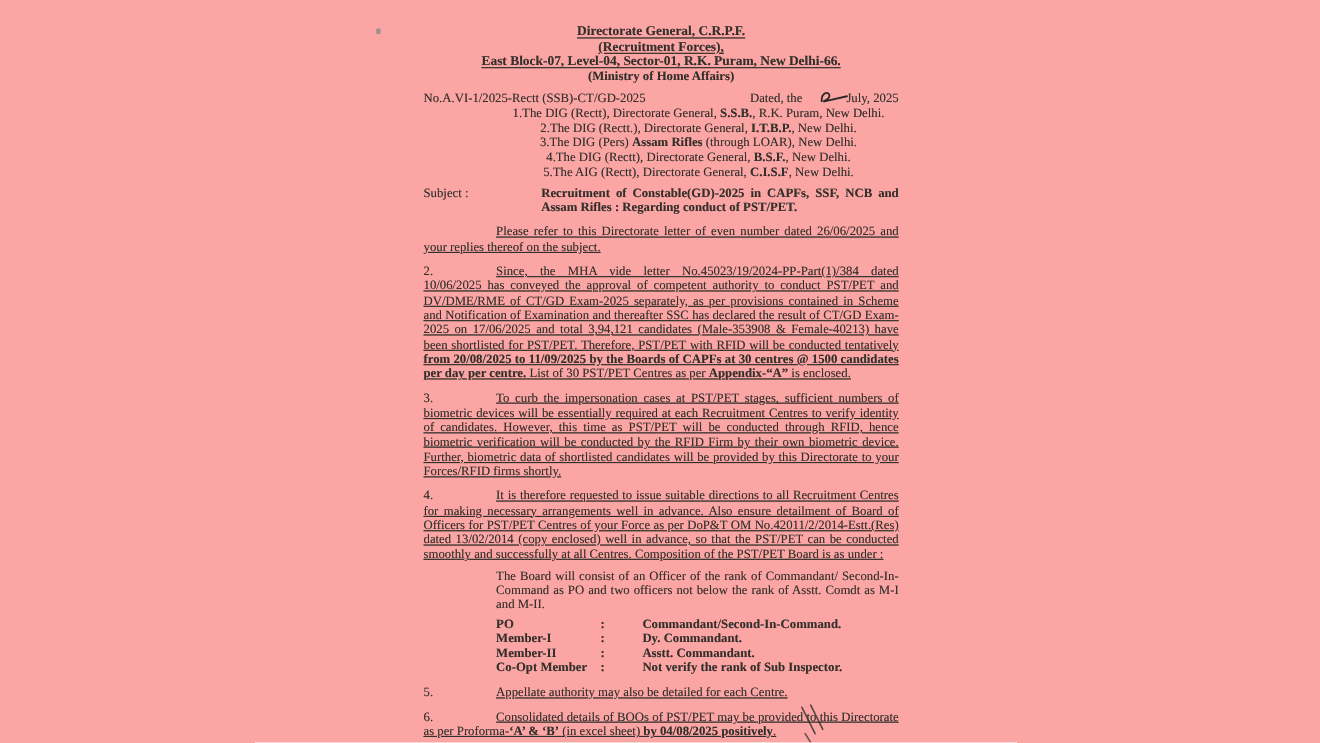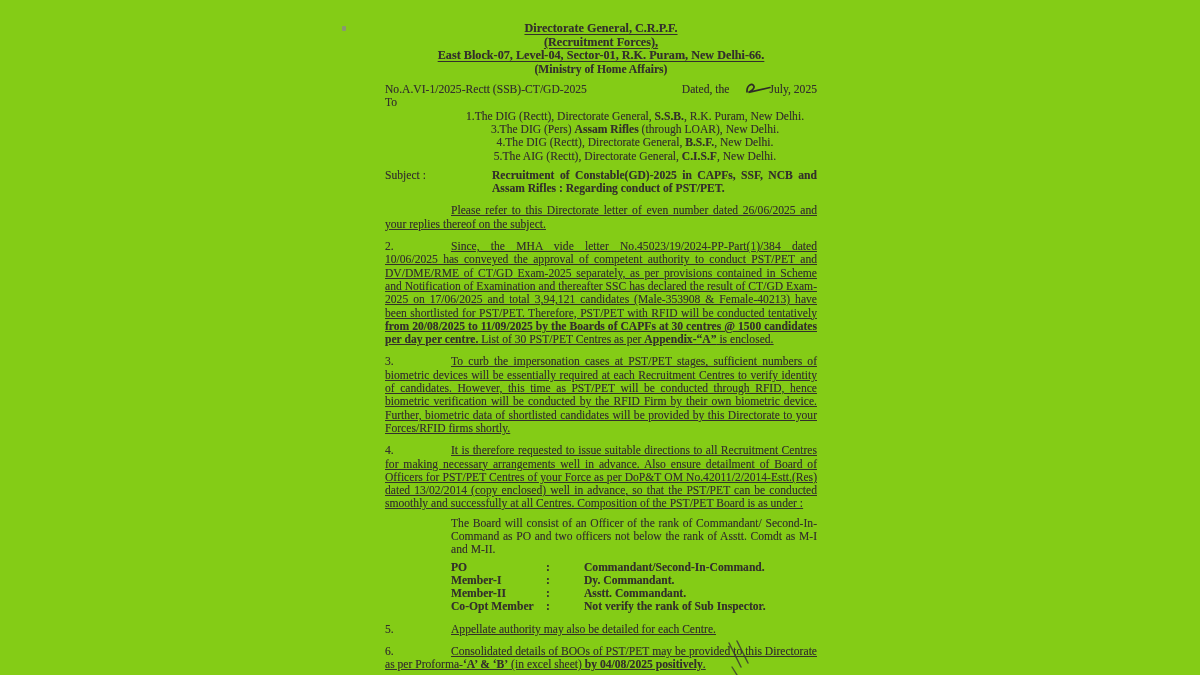--- a/index.html
+++ b/index.html
@@ -1,17 +1,17 @@
 <!DOCTYPE html>
 <html><head>
 <meta charset="utf-8">
 <style>
   html,body{margin:0;padding:0;background:#ffffff;}
   .canvas{
-    position:relative;width:1200px;height:675px;background:#84cc16;overflow:hidden;
+    position:relative;width:1200px;height:675px;background:#fca5a5;overflow:hidden;
     font-family:"Liberation Serif","DejaVu Serif",serif;color:#33302b;
   }
   .doc{
     position:absolute;left:385px;top:22px;width:432px;
     font-size:11.6px;line-height:13.3px;
     text-shadow:0 0 0.5px rgba(60,55,48,0.45);
   }
   .b{font-weight:bold;}
   .center{text-align:center;font-weight:bold;}
   .head{font-weight:bold;font-size:12.2px;line-height:13.6px;text-decoration:underline;text-underline-offset:1.5px;}
@@ -53,24 +53,24 @@
       <span class="spacer"></span>
       <span class="dated-label">Dated, the</span>
       <span class="hand-mark">
         <svg width="30" height="15" viewBox="0 0 30 15">
           <path d="M4,12 C3.5,4.5 10,2.5 11,6.5 C11.7,9.5 7.5,11 5.5,12.4 L27,7.5" fill="none" stroke="#2e2b27" stroke-width="1.7" stroke-linecap="round"></path>
         </svg>
       </span>
       <span>July, 2025</span>
     </div>
 
-    <div>To</div>
 
     <div class="addr">
       <div><span>1.The DIG (Rectt), Directorate General, </span><span class="b">S.S.B.</span><span>, R.K. Puram, New Delhi.</span></div>
+      <div><span>2.The DIG (Rectt.), Directorate General, </span><span class="b">I.T.B.P.</span><span>,  New Delhi.</span></div>
       <div><span>3.The DIG (Pers) </span><span class="b">Assam Rifles</span><span> (through LOAR), New Delhi.</span></div>
       <div><span>4.The DIG (Rectt), Directorate General, </span><span class="b">B.S.F.</span><span>, New Delhi.</span></div>
       <div><span>5.The AIG (Rectt), Directorate General, </span><span class="b">C.I.S.F</span><span>, New Delhi.</span></div>
     </div>
 
     <div class="subject">
       <span class="subject-label">Subject :</span>
       <span class="subject-text">Recruitment of Constable(GD)-2025 in CAPFs, SSF, NCB and Assam Rifles : Regarding conduct of PST/PET.</span>
     </div>
 

